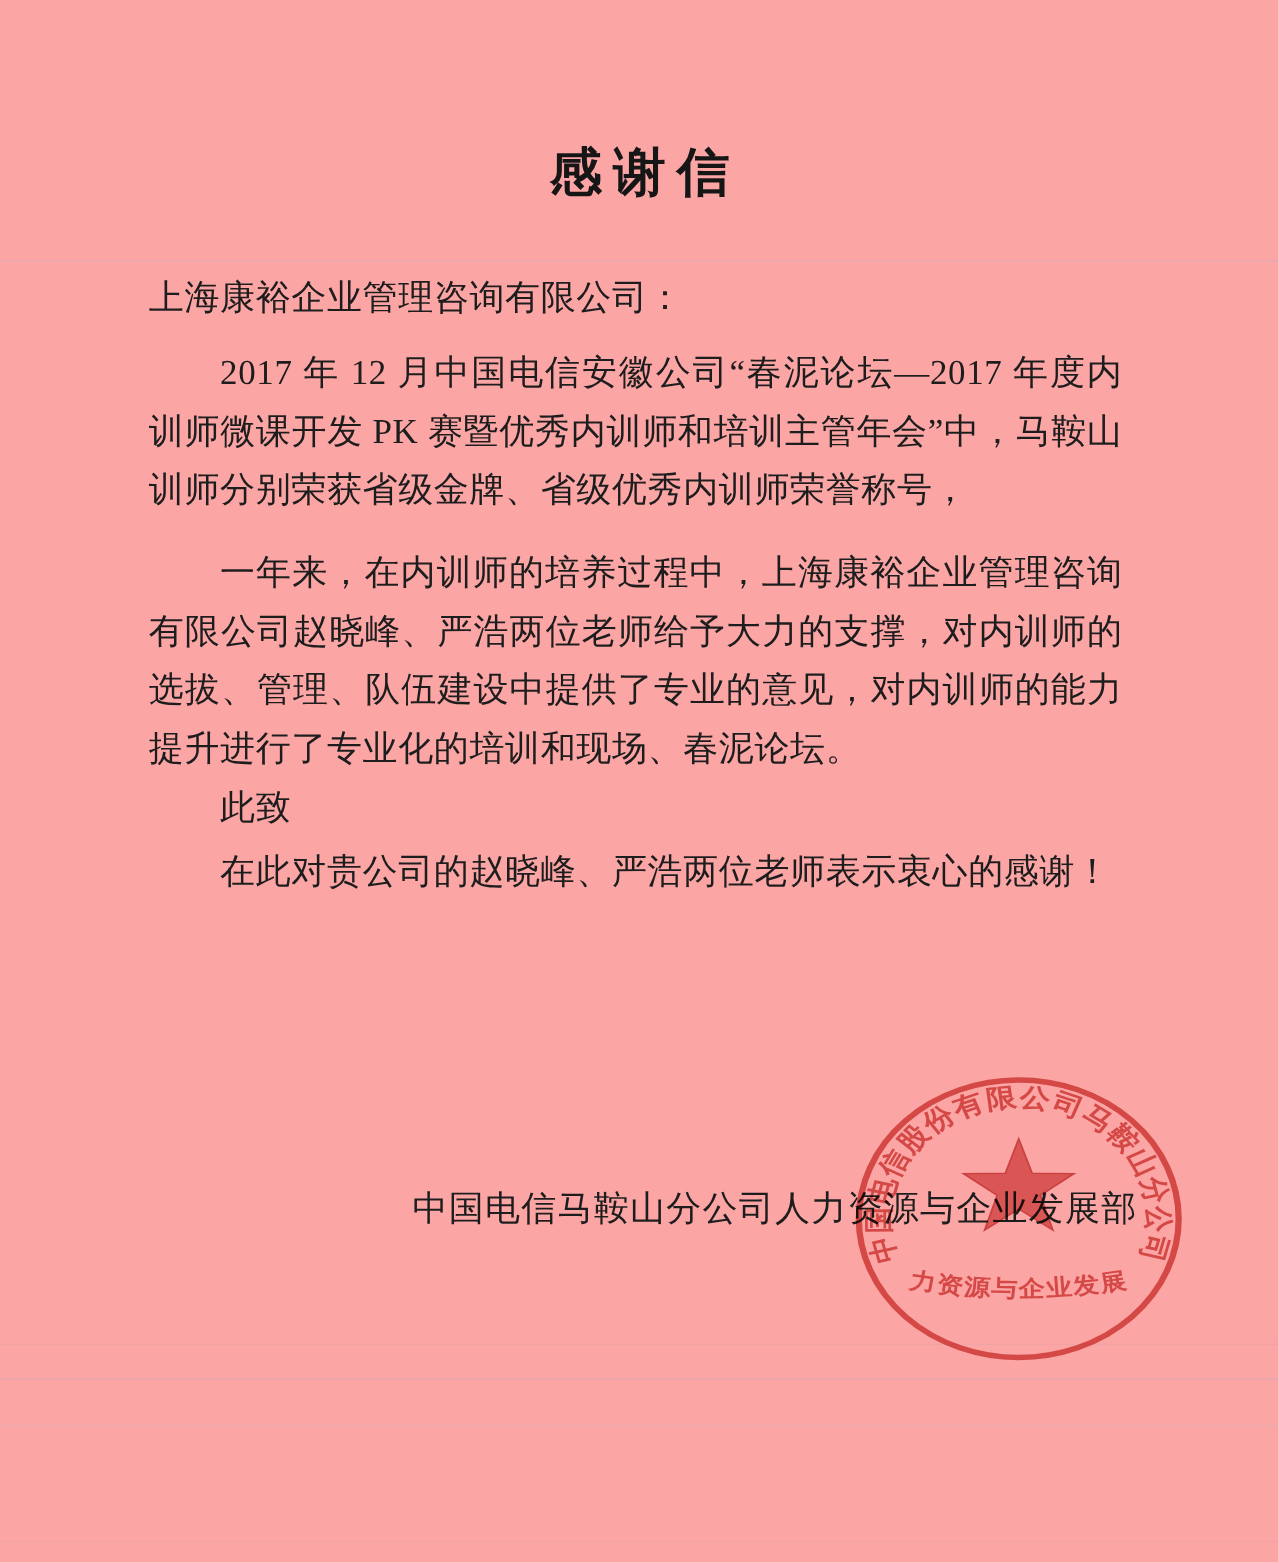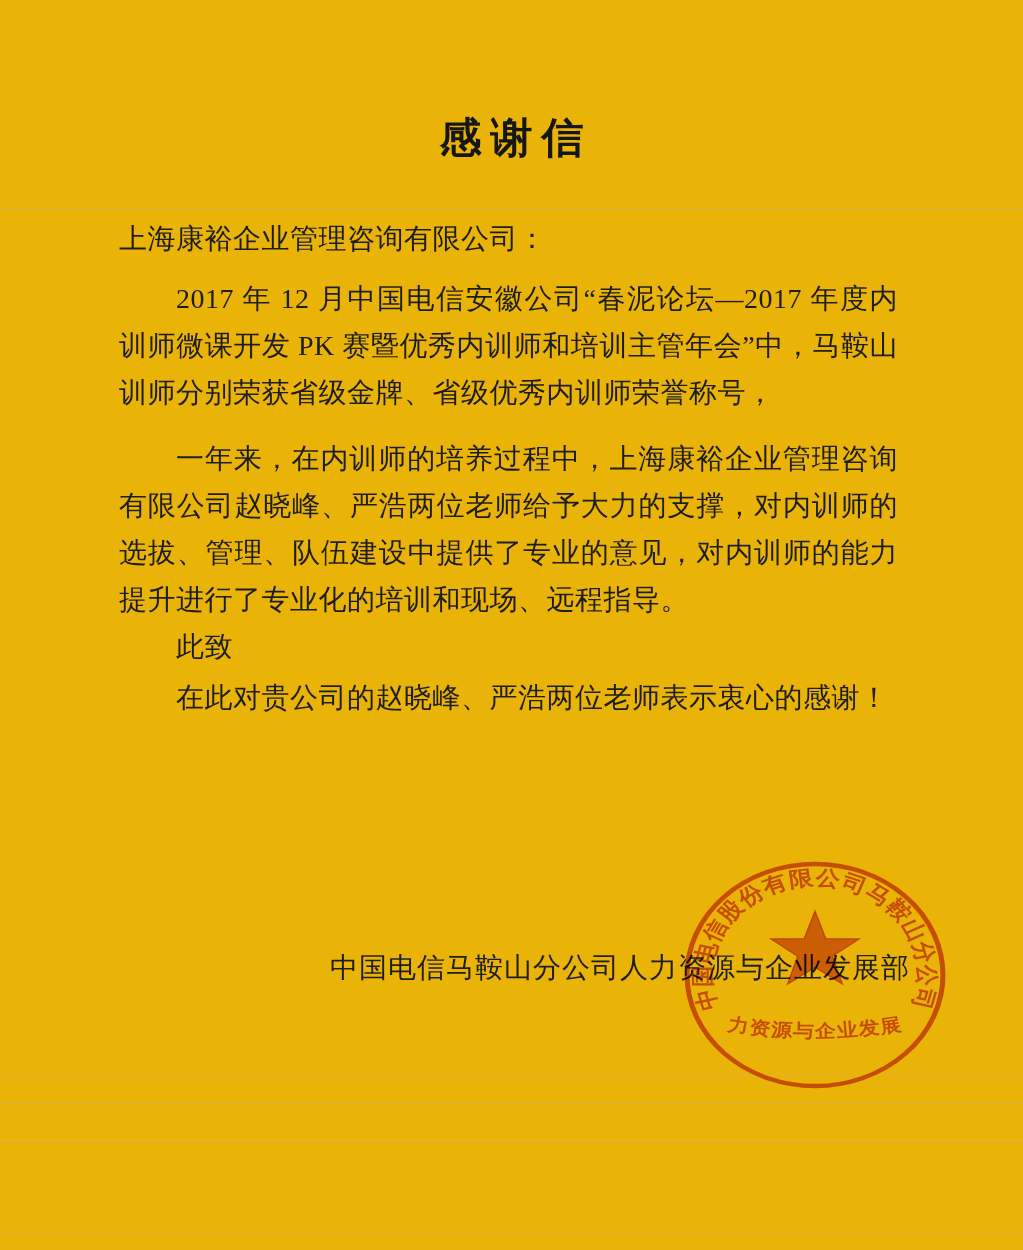--- a/index.html
+++ b/index.html
@@ -3,21 +3,21 @@
 <meta charset="utf-8">
 <style>
   html,body { margin:0; padding:0; }
   body {
     width:1023px; height:1250px;
     font-family:"Liberation Serif","DejaVu Serif",serif;
     position:relative; overflow:hidden;
   }
   .page {
     position:absolute; inset:0;
-    background:#eab308;
+    background:#fca5a5;
     text-decoration:underline;
   }
   .scan-line { position:absolute; left:0; width:1023px; height:1px; pointer-events:none; }
   .title {
     position:absolute; top:110px; left:0; width:1023px;
     text-align:center; font-size:42px; font-weight:bold; color:#161616;
     letter-spacing:9px; text-indent:9px;
   }
   .body-block {
     position:absolute; left:119px; top:215px; width:779px;
@@ -58,21 +58,21 @@
   <div class="title">感谢信</div>
 
   <div class="body-block">
     <div class="line salutation">上海康裕企业管理咨询有限公司：</div>
     <div class="line indent fill">2017 年 12 月中国电信安徽公司“春泥论坛—2017 年度内</div>
     <div class="line fill">训师微课开发 PK 赛暨优秀内训师和培训主管年会”中，马鞍山</div>
     <div class="line">训师分别荣获省级金牌、省级优秀内训师荣誉称号，</div>
     <div class="line indent fill gap-sm">一年来，在内训师的培养过程中，上海康裕企业管理咨询</div>
     <div class="line fill">有限公司赵晓峰、严浩两位老师给予大力的支撑，对内训师的</div>
     <div class="line fill">选拔、管理、队伍建设中提供了专业的意见，对内训师的能力</div>
-    <div class="line">提升进行了专业化的培训和现场、远程指导。</div>
+    <div class="line">提升进行了专业化的培训和现场、春泥论坛。</div>
     <div class="line indent">此致</div>
     <div class="line indent gap-xs">在此对贵公司的赵晓峰、严浩两位老师表示衷心的感谢！</div>
   </div>
 
   <div class="sig-dept">中国电信马鞍山分公司人力资源与企业发展部</div>
 
   <svg class="seal" viewBox="0 0 270 270" preserveAspectRatio="none">
     <circle cx="135" cy="135" r="127" fill="none" stroke="#cf4f4a" stroke-width="5"></circle>
     <path id="sealArc" d="M 38.2 170.2 A 103 103 0 1 1 231.8 170.2" fill="none"></path>
     <path id="sealBanner" d="M 38 196 Q 135 216 232 196" fill="none"></path>

